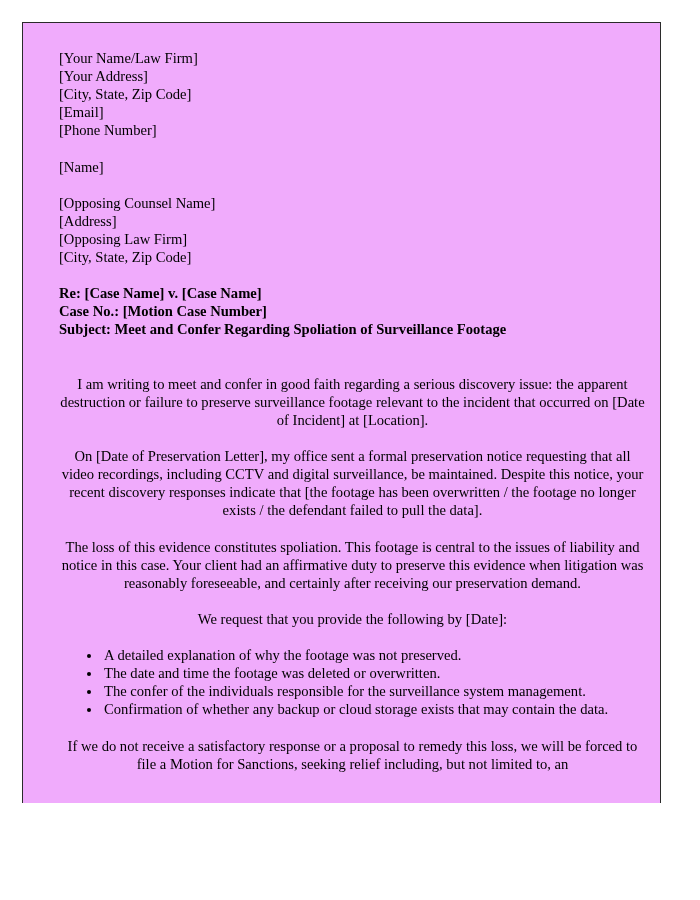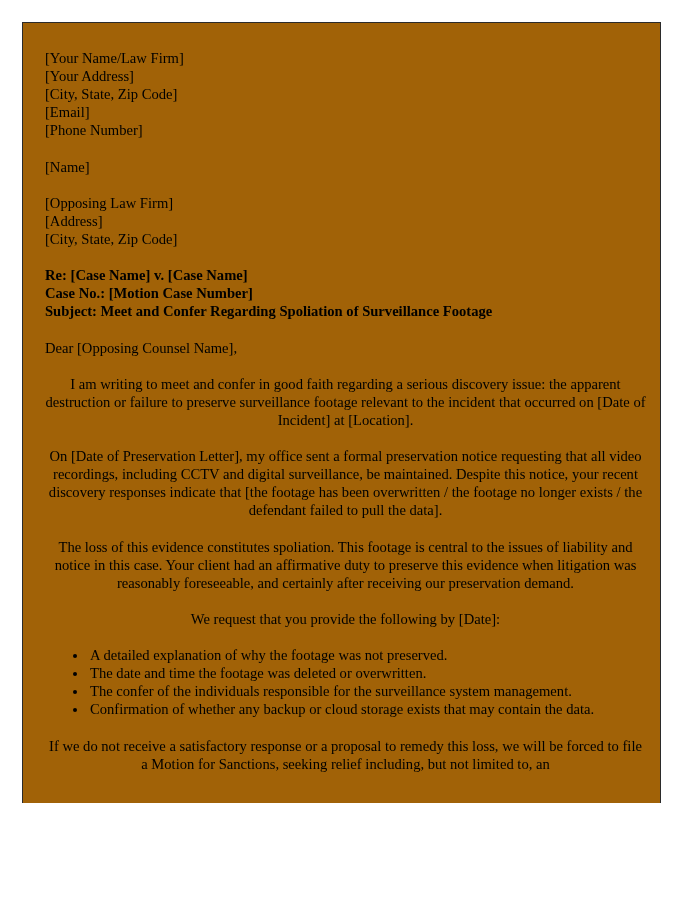--- a/index.html
+++ b/index.html
@@ -20,22 +20,23 @@
     position: absolute;
     left: 22px;
     top: 22px;
     width: 639px;          
     height: 781px;         
     box-sizing: border-box;
     border-left: 1.5px solid #2b2b2b;
     border-top: 1.5px solid #2b2b2b;
     border-right: 1.5px solid #2b2b2b;
     border-bottom: none;
-    background: #a16207;
+    background: #f0abfc;
     overflow: hidden;
+    padding-left: 14px;
   }
 
   #doc-body {
     padding: 26px 14px 0 22px;
     font-size: 14.6px;
     line-height: 18.1px;
   }
 
   .addr-block {
     margin: 0;
@@ -96,36 +97,36 @@
 
     <div class="spacer"></div>
 
     <div class="addr-block">
       <span class="addr-line">[Name]</span>
     </div>
 
     <div class="spacer"></div>
 
     <div class="addr-block">
+      <span class="addr-line">[Opposing Counsel Name]</span>
+      <span class="addr-line">[Address]</span>
       <span class="addr-line">[Opposing Law Firm]</span>
-      <span class="addr-line">[Address]</span>
       <span class="addr-line">[City, State, Zip Code]</span>
     </div>
 
     <div class="spacer"></div>
 
     <div class="ref-block">
       <span class="ref-line">Re: [Case Name] v. [Case Name]</span>
       <span class="ref-line">Case No.: [Motion Case Number]</span>
       <span class="ref-line">Subject: Meet and Confer Regarding Spoliation of Surveillance Footage</span>
     </div>
 
     <div class="spacer"></div>
 
-    <p class="salutation">Dear [Opposing Counsel Name],</p>
 
     <div class="spacer"></div>
 
     <p class="para">I am writing to meet and confer in good faith regarding a serious discovery issue: the apparent destruction or failure to preserve surveillance footage relevant to the incident that occurred on [Date of Incident] at [Location].</p>
 
     <div class="spacer"></div>
 
     <p class="para">On [Date of Preservation Letter], my office sent a formal preservation notice requesting that all video recordings, including CCTV and digital surveillance, be maintained. Despite this notice, your recent discovery responses indicate that [the footage has been overwritten / the footage no longer exists / the defendant failed to pull the data].</p>
 
     <div class="spacer"></div>

